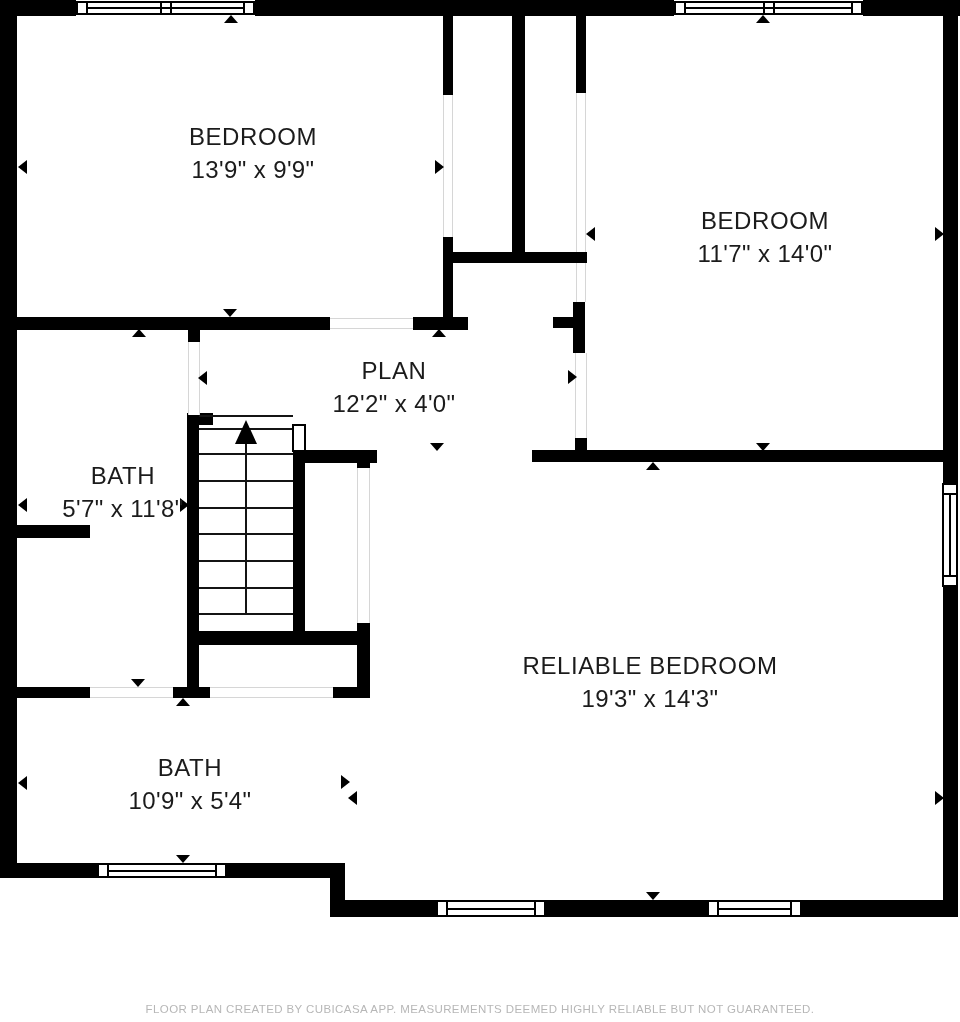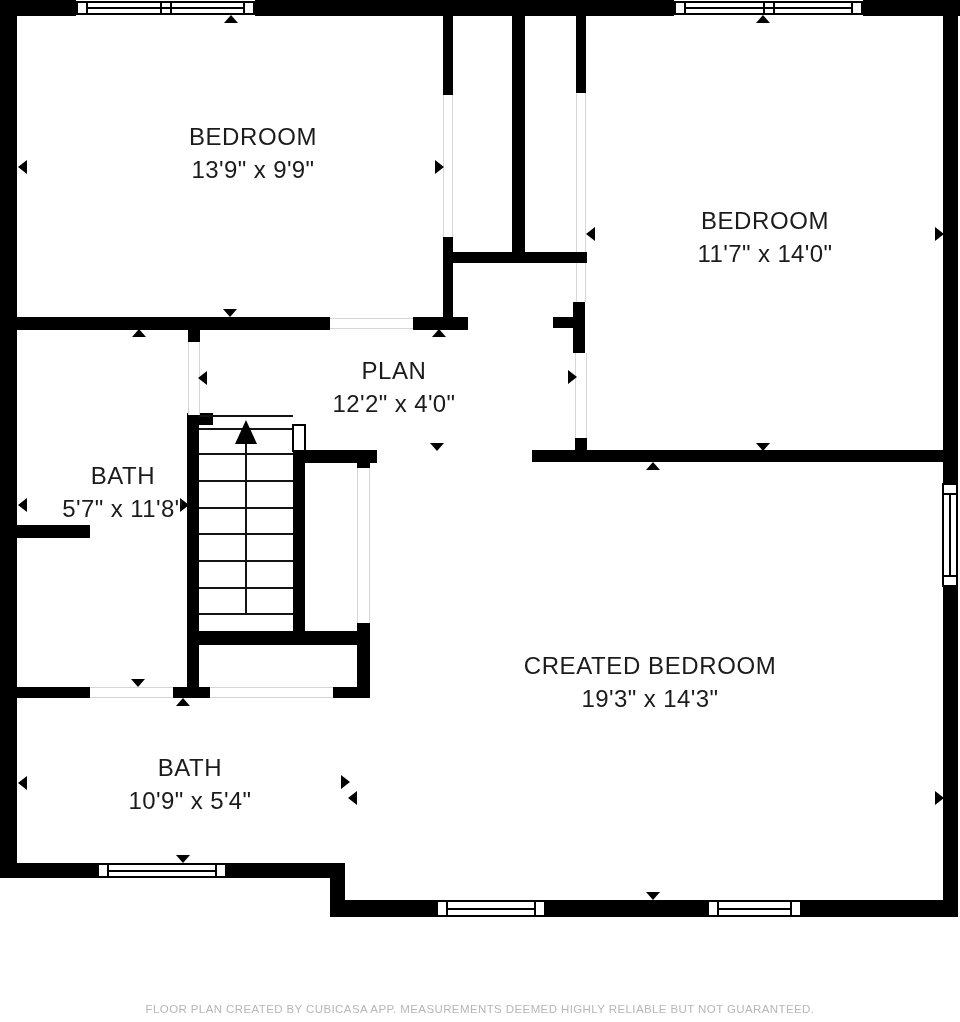--- a/index.html
+++ b/index.html
@@ -189,21 +189,21 @@
       </div>
       <div class="room" style="left: 394px; top: 387px;">
         <div class="name">PLAN</div>
         <div class="dims">12'2" x 4'0"</div>
       </div>
       <div class="room" style="left: 123px; top: 492px;">
         <div class="name">BATH</div>
         <div class="dims">5'7" x 11'8"</div>
       </div>
       <div class="room" style="left: 650px; top: 682px;">
-        <div class="name">CREATED BEDROOM</div>
+        <div class="name">RELIABLE BEDROOM</div>
         <div class="dims">19'3" x 14'3"</div>
       </div>
       <div class="room" style="left: 190px; top: 784px;">
         <div class="name">BATH</div>
         <div class="dims">10'9" x 5'4"</div>
       </div>
     </div>
   <div class="footer">FLOOR PLAN CREATED BY CUBICASA APP. MEASUREMENTS DEEMED HIGHLY RELIABLE BUT NOT GUARANTEED.</div>
 </div>
 

